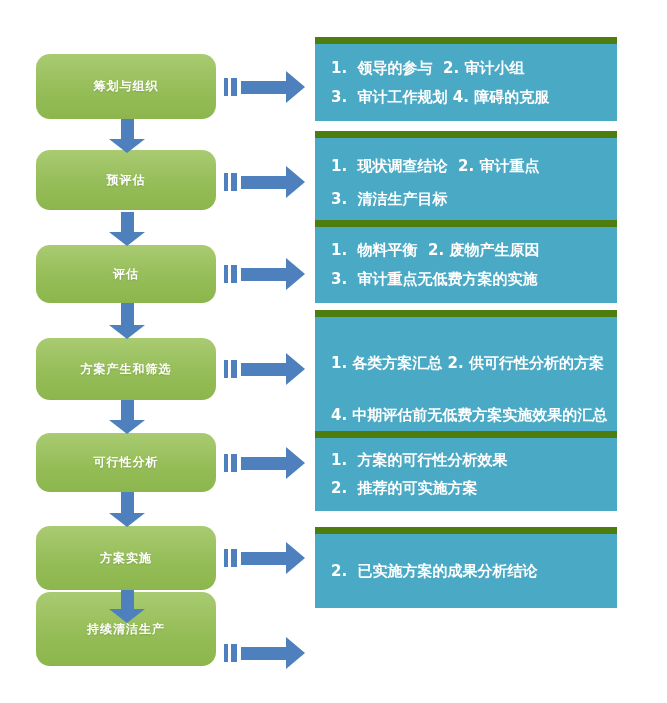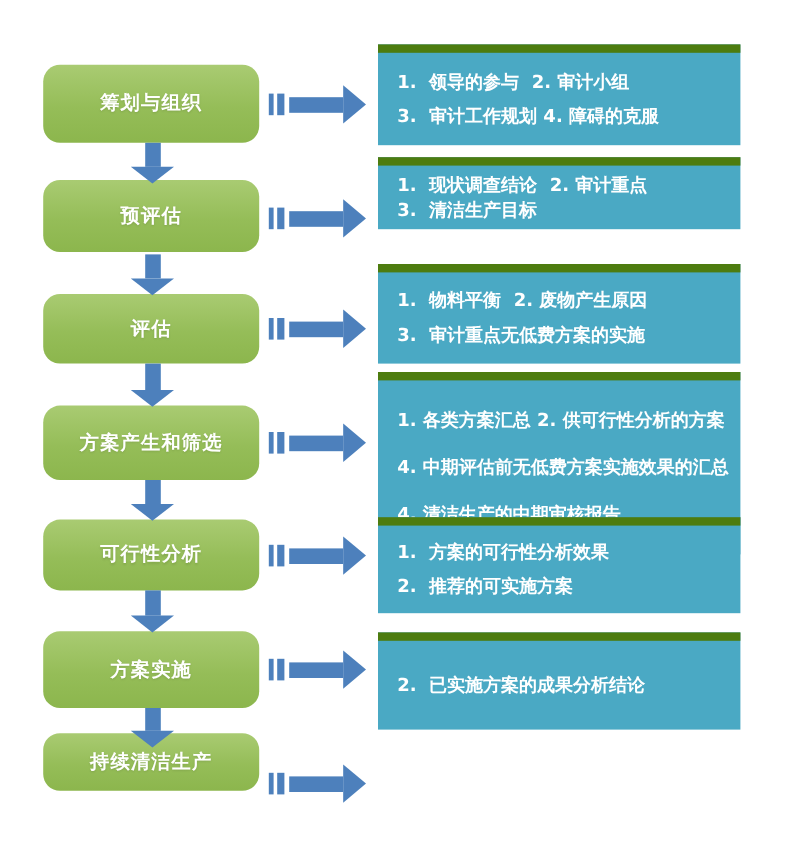--- a/index.html
+++ b/index.html
@@ -10,21 +10,21 @@
     font-family:"DejaVu Sans","Liberation Sans",sans-serif;
     overflow:hidden;
   }
   
   .gbox {
     position:absolute;
     left:36px; width:180px;
     background:linear-gradient(180deg,#a9cb72 0%,#95bd58 55%,#8cb64d 100%);
     border-radius:14px;
     display:flex; align-items:center; justify-content:center;
-    color:#ffffff; font-weight:bold; font-size:16px; letter-spacing:1px;
+    color:#ffffff; font-weight:bold; font-size:12px; letter-spacing:1px;
     text-shadow:0 1px 2px rgba(0,0,0,0.12);
   }
   
   .tbox {
     position:absolute;
     left:315px; width:302px;
     background:#4aa9c4;
     border-top:7px solid #4d7c0f;
     box-sizing:border-box;
     display:flex; flex-direction:column; justify-content:space-evenly;
@@ -75,21 +75,21 @@
   </div>
   <div class="gbox" style="top:433px;height:59px">
     <span>可行性分析</span>
   </div>
   <div class="gbox" style="top:338px;height:62px">
     <span>方案产生和筛选</span>
   </div>
   <div class="gbox" style="top:526px;height:64px">
     <span>方案实施</span>
   </div>
-  <div class="gbox" style="top:611px;height:48px">
+  <div class="gbox" style="top:592px;height:74px">
     <span>持续清洁生产</span>
   </div>
 
   <div class="varrow" style="top:119px;height:34px">
     <div class="vshaft"></div>
     <div class="vhead"></div>
   </div>
   <div class="varrow" style="top:212px;height:34px">
     <div class="vshaft"></div>
     <div class="vhead"></div>
@@ -151,32 +151,31 @@
     <div class="bar1"></div>
     <div class="bar2"></div>
     <div class="hshaft"></div>
     <div class="hhead"></div>
   </div>
 
   <div class="tbox" style="top:37px;height:84px">
     <div class="tline">1.  领导的参与  2. 审计小组</div>
     <div class="tline">3.  审计工作规划 4. 障碍的克服</div>
   </div>
-  <div class="tbox" style="top:131px;height:60px">
+  <div class="tbox" style="top:131px;height:96px">
     <div class="tline">1.  现状调查结论  2. 审计重点</div>
     <div class="tline">3.  清洁生产目标</div>
   </div>
   <div class="tbox" style="top:220px;height:83px">
     <div class="tline">1.  物料平衡  2. 废物产生原因</div>
     <div class="tline">3.  审计重点无低费方案的实施</div>
   </div>
   <div class="tbox" style="top:310px;height:152px">
     <div class="tline">1. 各类方案汇总 2. 供可行性分析的方案</div>
     <div class="tline">4. 中期评估前无低费方案实施效果的汇总</div>
-    <div class="tline">4. 清洁生产的中期审核报告</div>
   </div>
   <div class="tbox" style="top:431px;height:80px">
     <div class="tline">1.  方案的可行性分析效果</div>
     <div class="tline">2.  推荐的可实施方案</div>
   </div>
   <div class="tbox" style="top:527px;height:81px">
     <div class="tline">2.  已实施方案的成果分析结论</div>
   </div>
 
 </div>

